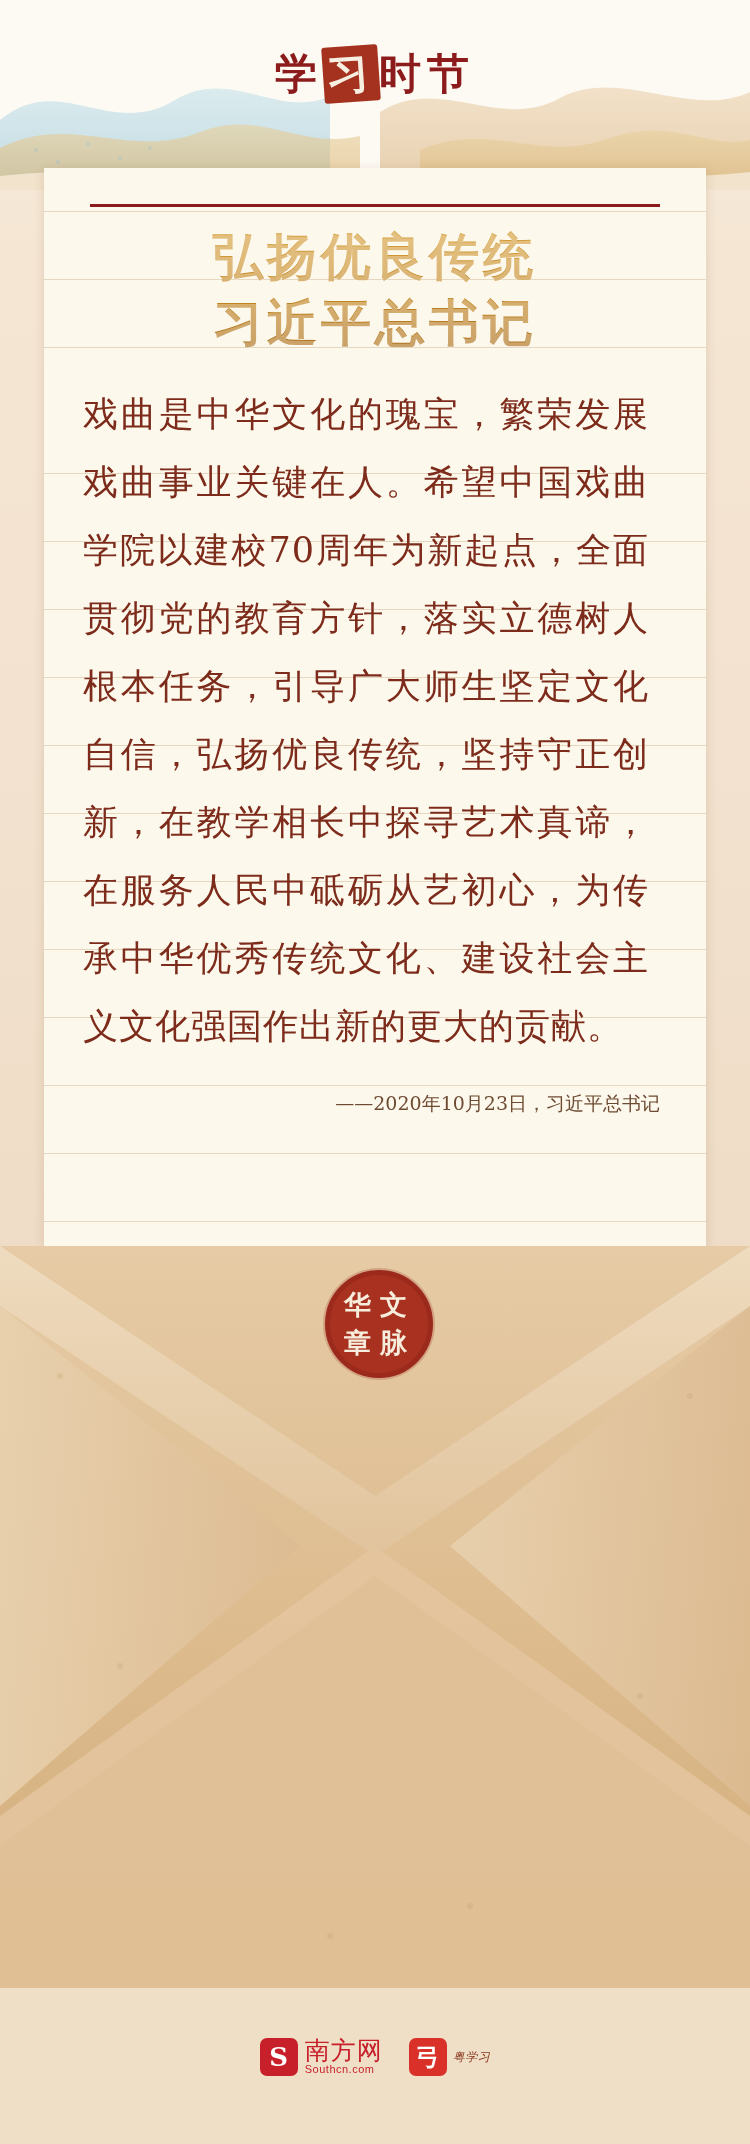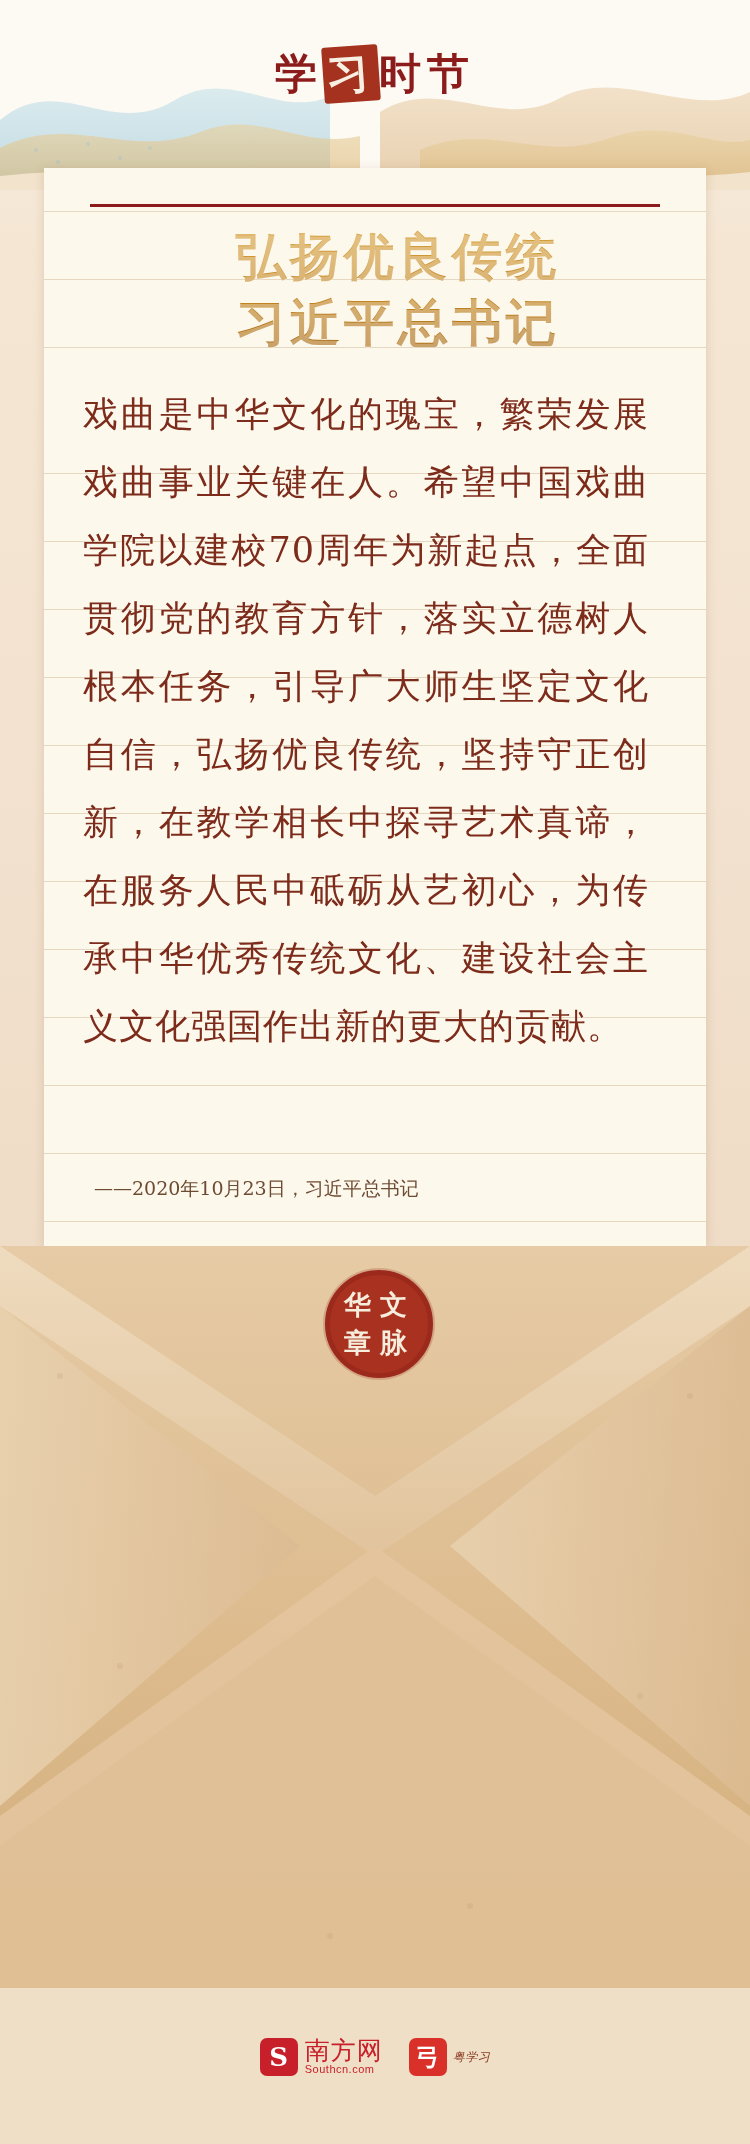--- a/index.html
+++ b/index.html
@@ -86,43 +86,42 @@
     font-weight: bold;
     font-size: 50px;
     line-height: 66px;
     letter-spacing: 4px;
     color: #c18b2e;
     background: linear-gradient(180deg,#d9a441 0%, #c08321 60%, #a96c16 100%);
     -webkit-background-clip: text;
     background-clip: text;
     color: transparent;
     text-shadow: 0 1px 0 rgba(255,255,255,0.35);
-    padding-left: 23px;
   }
   .headline span { display: block; }
 
   .body-text {
     position: absolute;
     left: 39px;
     top: 212px;
     width: 566px;
     font-family: "DejaVu Serif", "Liberation Serif", serif;
     font-size: 35px;
     line-height: 68px;
     letter-spacing: 1px;
     color: #7d2b1b;
     text-align: justify;
   }
 
   .attribution {
     position: absolute;
     left: 50px;
-    top: 1004px;
+    top: 919px;
     width: 566px;
-    text-align: left;
+    text-align: right;
     font-family: "DejaVu Serif", "Liberation Serif", serif;
     font-size: 19px;
     line-height: 32px;
     color: #6d4a32;
   }
 
   
   .envelope {
     position: absolute;
     left: 0;

